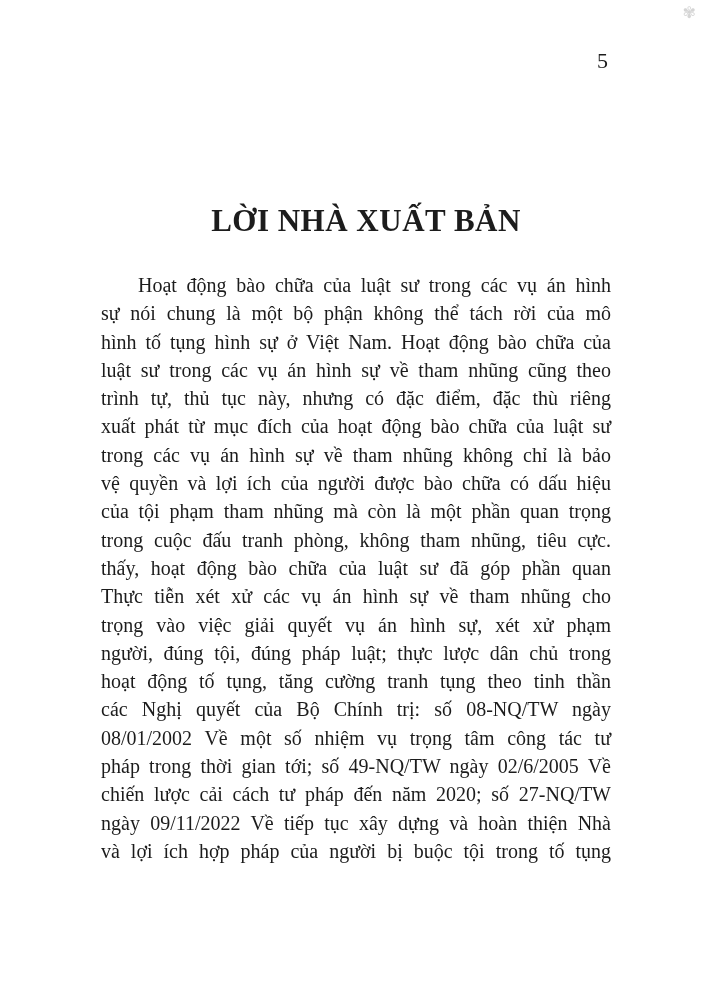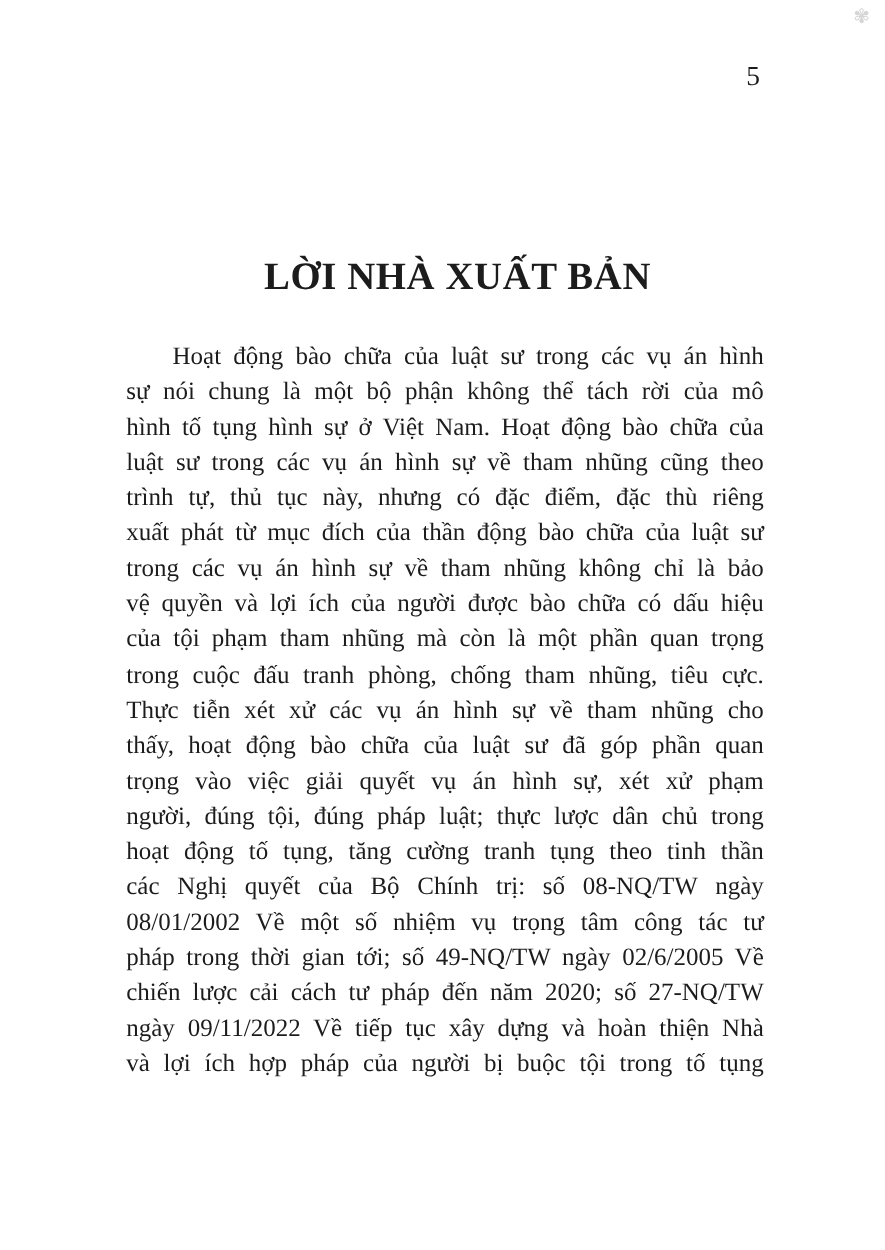--- a/index.html
+++ b/index.html
@@ -71,27 +71,27 @@
   <div class="page-number">5</div>
 
   <h1 class="page-title">LỜI NHÀ XUẤT BẢN</h1>
 
   <div class="body-paragraph">
       <div class="paragraph-line first">Hoạt động bào chữa của luật sư trong các vụ án hình</div>
       <div class="paragraph-line">sự nói chung là một bộ phận không thể tách rời của mô</div>
       <div class="paragraph-line">hình tố tụng hình sự ở Việt Nam. Hoạt động bào chữa của</div>
       <div class="paragraph-line">luật sư trong các vụ án hình sự về tham nhũng cũng theo</div>
       <div class="paragraph-line">trình tự, thủ tục này, nhưng có đặc điểm, đặc thù riêng</div>
-      <div class="paragraph-line">xuất phát từ mục đích của thần động bào chữa của luật sư</div>
+      <div class="paragraph-line">xuất phát từ mục đích của hoạt động bào chữa của luật sư</div>
       <div class="paragraph-line">trong các vụ án hình sự về tham nhũng không chỉ là bảo</div>
       <div class="paragraph-line">vệ quyền và lợi ích của người được bào chữa có dấu hiệu</div>
       <div class="paragraph-line">của tội phạm tham nhũng mà còn là một phần quan trọng</div>
-      <div class="paragraph-line">trong cuộc đấu tranh phòng, chống tham nhũng, tiêu cực.</div>
+      <div class="paragraph-line">trong cuộc đấu tranh phòng, không tham nhũng, tiêu cực.</div>
+      <div class="paragraph-line">thấy, hoạt động bào chữa của luật sư đã góp phần quan</div>
       <div class="paragraph-line">Thực tiễn xét xử các vụ án hình sự về tham nhũng cho</div>
-      <div class="paragraph-line">thấy, hoạt động bào chữa của luật sư đã góp phần quan</div>
       <div class="paragraph-line">trọng vào việc giải quyết vụ án hình sự, xét xử phạm</div>
       <div class="paragraph-line">người, đúng tội, đúng pháp luật; thực lược dân chủ trong</div>
       <div class="paragraph-line">hoạt động tố tụng, tăng cường tranh tụng theo tinh thần</div>
       <div class="paragraph-line">các Nghị quyết của Bộ Chính trị: số 08-NQ/TW ngày</div>
       <div class="paragraph-line">08/01/2002 Về một số nhiệm vụ trọng tâm công tác tư</div>
       <div class="paragraph-line">pháp trong thời gian tới; số 49-NQ/TW ngày 02/6/2005 Về</div>
       <div class="paragraph-line">chiến lược cải cách tư pháp đến năm 2020; số 27-NQ/TW</div>
       <div class="paragraph-line">ngày 09/11/2022 Về tiếp tục xây dựng và hoàn thiện Nhà</div>
       <div class="paragraph-line">và lợi ích hợp pháp của người bị buộc tội trong tố tụng</div>
     </div>

